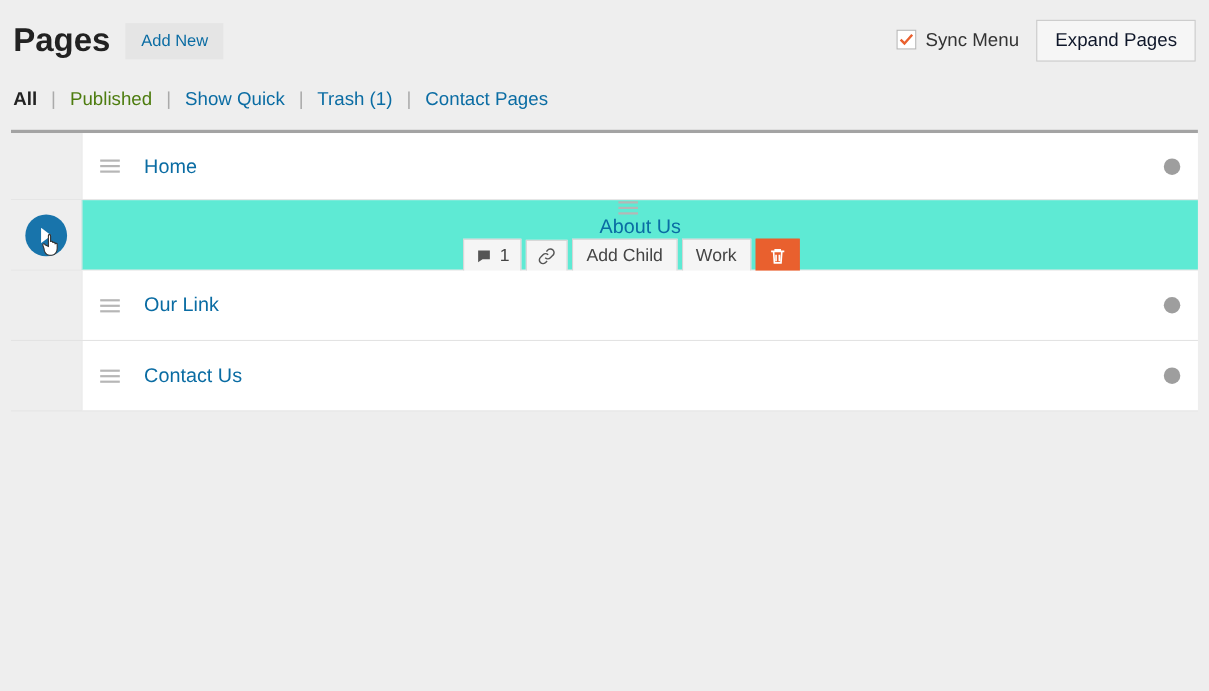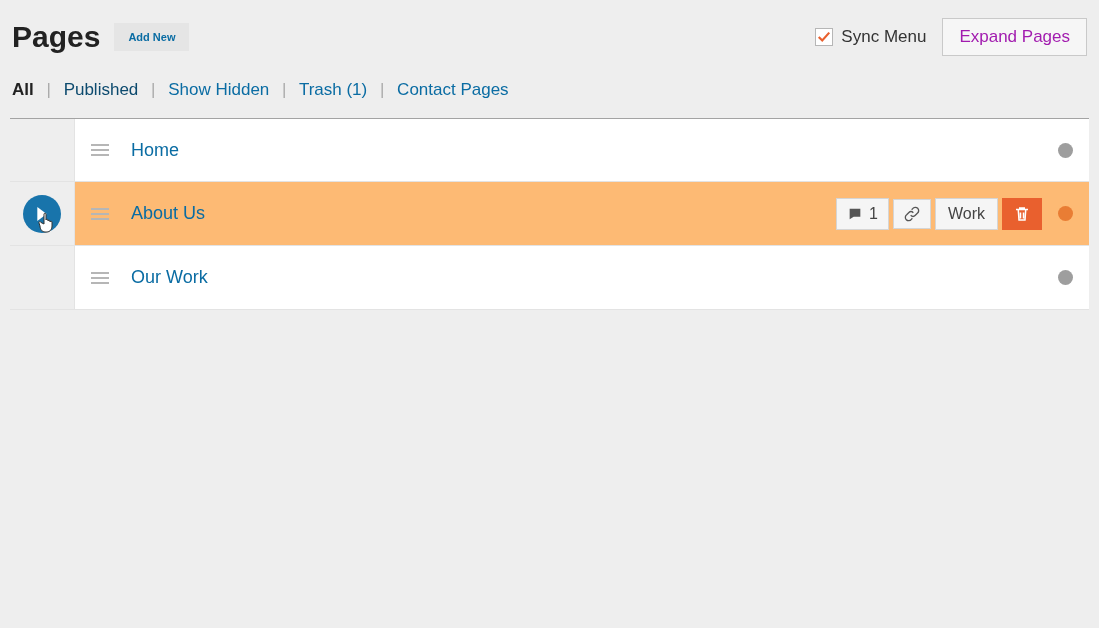--- a/index.html
+++ b/index.html
@@ -22,30 +22,29 @@
     font-size: 30px;
     font-weight: 700;
     color: #222;
     margin: 0 14px 0 0;
   }
   .btn-top {
     background: #e5e5e5;
     color: #0a6ca3;
     border: none;
     padding: 8px 14px;
-    font-size: 11px;
-    font-weight: 700;
+    font-size: 15px;
+    font-weight: 400;
     cursor: pointer;
     margin-right: 10px;
   }
   .header-spacer { flex: 1; }
 
   .sync-wrap {
     display: inline-flex;
-    align-items: center;
     margin-right: 16px;
     font-size: 17px;
     color: #333;
     cursor: pointer;
     margin-left: 32px;
   }
   .sync-box {
     width: 18px;
     height: 18px;
     border: 1px solid #b6b6b6;
@@ -53,46 +52,46 @@
     margin-right: 8px;
     display: inline-flex;
     align-items: center;
     justify-content: center;
   }
   .sync-box svg { width: 14px; height: 14px; }
 
   .expand-btn {
     background: #f6f6f6;
     border: 1px solid #c9c9c9;
-    color: #a21caf;
+    color: #0f172a;
     font-size: 17px;
     padding: 8px 16px;
     cursor: pointer;
   }
 
   .filter-bar {
     padding: 20px 12px 18px 12px;
     font-size: 17px;
     color: #555;
   }
   .filter-link { color: #0a6ca3; cursor: pointer; }
   .filter-link.active { color: #222; font-weight: 600; }
-  .filter-link.muted { color: #0c4a6e; cursor: default; }
+  .filter-link.muted { color: #4d7c0f; cursor: default; }
   .filter-sep { margin: 0 8px; color: #aaa; }
 
   .plist {
     margin: 0 10px;
   }
   .prow {
     display: flex;
     align-items: center;
     height: 64px;
     border-bottom: 1px solid #e3e3e3;
   }
-  .prow:first-child { border-top: 1px solid #a3a3a3; justify-content: center; }
+  .prow:first-child { border-top: 3px solid #a3a3a3; justify-content: center; }
   .col-expand {
     width: 64px;
     background: #eeeeee;
     height: 100%;
     display: flex;
     align-items: center;
     justify-content: center;
     position: relative;
   }
   .expand-circle {
@@ -110,21 +109,21 @@
   }
   .col-body {
     flex: 1;
     background: #fff;
     height: 100%;
     display: flex;
     align-items: center;
     padding: 0 16px;
     border-left: 1px solid #e3e3e3;
   }
-  .prow.hovered .col-body { background: #fdba74; }
+  .prow.hovered .col-body { background: #5eead4; flex-direction: column; }
   .grip-icon {
     color: #b6b6b6;
     margin-right: 22px;
     display: inline-flex;
     cursor: grab;
   }
   .grip-icon svg { width: 18px; height: 14px; }
   .ptitle {
     color: #0a6ca3;
     font-size: 18px;
@@ -177,21 +176,21 @@
     <span>Sync Menu</span>
   </label>
   <button class="expand-btn">Expand Pages</button>
 </div>
 
 <div class="filter-bar">
   <span class="filter-link active">All</span>
   <span class="filter-sep">|</span>
   <span class="filter-link muted">Published</span>
   <span class="filter-sep">|</span>
-  <span class="filter-link">Show Hidden</span>
+  <span class="filter-link">Show Quick</span>
   <span class="filter-sep">|</span>
   <span class="filter-link">Trash (1)</span>
   <span class="filter-sep">|</span>
   <span class="filter-link">Contact Pages</span>
 </div>
 
 <div class="plist">
 
   <div class="prow">
     <div class="col-expand"></div>
@@ -235,20 +234,21 @@
           <svg viewBox="0 0 24 24">
               <path d="M4 4h16v12H10l-6 4V4z" fill="#555"></path>
             </svg>
           <span>1</span>
         </button>
         <button class="ra-btn iconish">
           <svg viewBox="0 0 24 24">
               <path d="M10 14a5 5 0 0 0 7 0l3-3a5 5 0 1 0-7-7l-1.5 1.5M14 10a5 5 0 0 0-7 0l-3 3a5 5 0 1 0 7 7l1.5-1.5" fill="none" stroke="#555" stroke-width="2"></path>
             </svg>
         </button>
+        <button class="ra-btn">Add Child</button>
         <button class="ra-btn">Work</button>
         <button class="ra-trash">
           <svg viewBox="0 0 24 24">
             <path d="M4 6h16M9 6V4h6v2M7 6l1 14h8l1-14M10 10v8M14 10v8" fill="none" stroke-width="2"></path>
           </svg>
         </button>
       </div>
       <span class="status-dot orange"></span>
     </div>
   </div>
@@ -256,20 +256,35 @@
   <div class="prow">
     <div class="col-expand"></div>
     <div class="col-body">
       <span class="grip-icon">
         <svg viewBox="0 0 18 14">
             <rect x="0" y="1" width="18" height="2" fill="#b6b6b6"></rect>
             <rect x="0" y="6" width="18" height="2" fill="#b6b6b6"></rect>
             <rect x="0" y="11" width="18" height="2" fill="#b6b6b6"></rect>
           </svg>
       </span>
-      <a class="ptitle">Our Work</a>
+      <a class="ptitle">Our Link</a>
       <div class="col-body-spacer"></div>
       <span class="status-dot"></span>
     </div>
   </div>
 
+  <div class="prow">
+    <div class="col-expand"></div>
+    <div class="col-body">
+      <span class="grip-icon">
+        <svg viewBox="0 0 18 14">
+            <rect x="0" y="1" width="18" height="2" fill="#b6b6b6"></rect>
+            <rect x="0" y="6" width="18" height="2" fill="#b6b6b6"></rect>
+            <rect x="0" y="11" width="18" height="2" fill="#b6b6b6"></rect>
+          </svg>
+      </span>
+      <a class="ptitle">Contact Us</a>
+      <div class="col-body-spacer"></div>
+      <span class="status-dot"></span>
+    </div>
+  </div>
 
 </div>
 
 </body></html>

